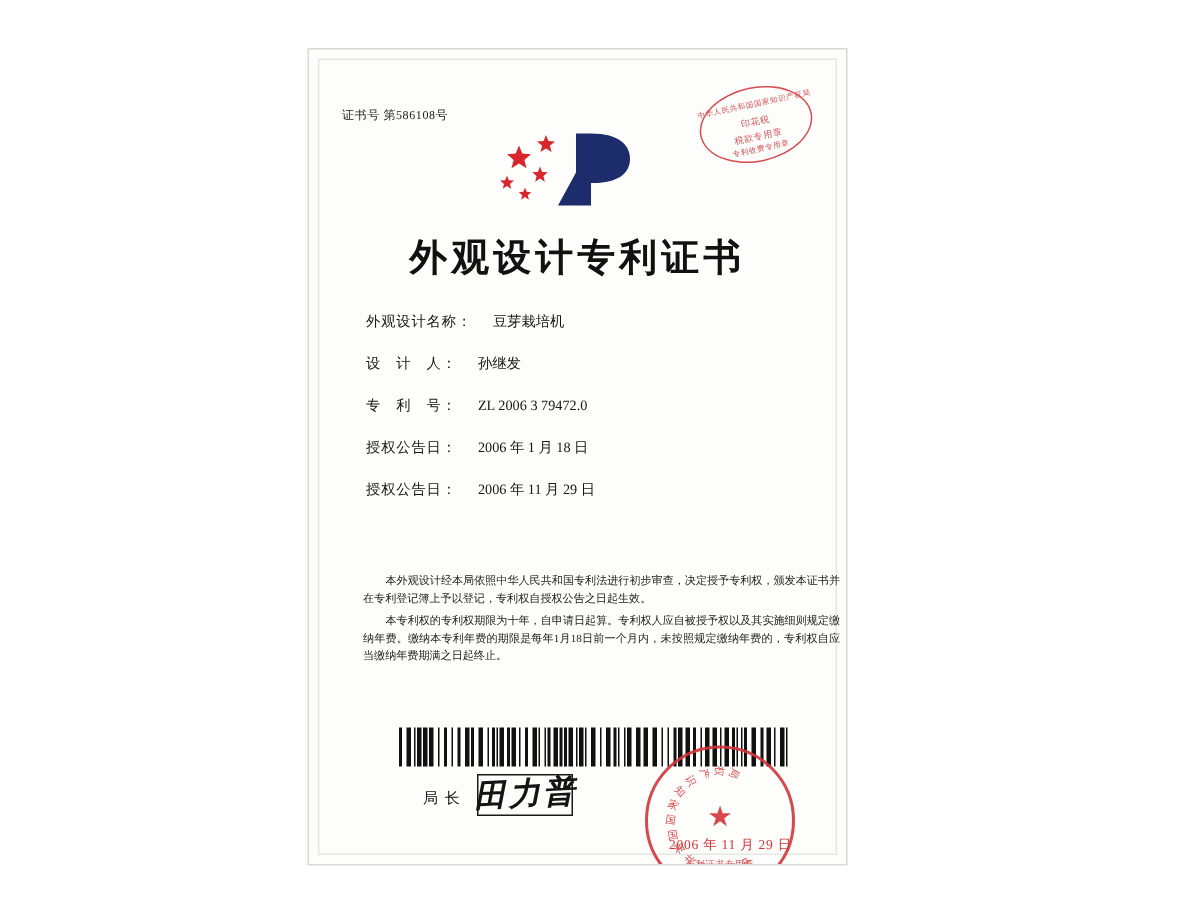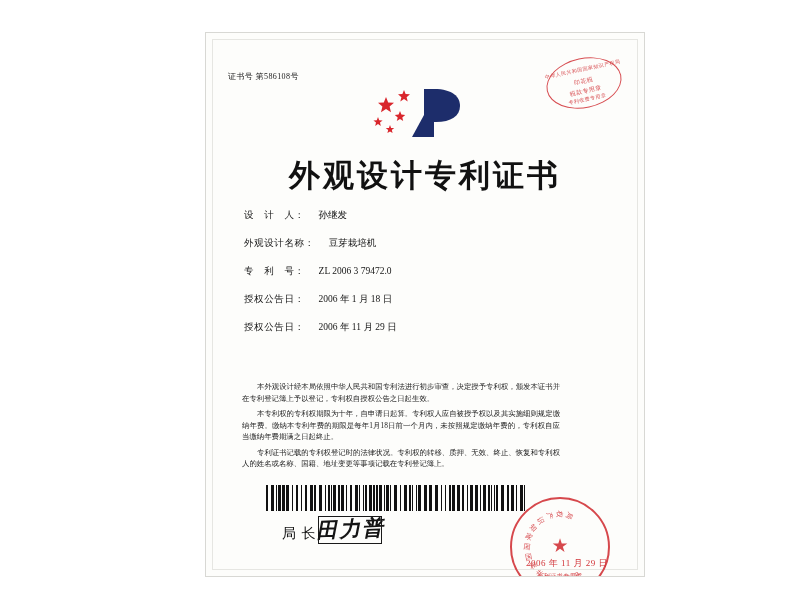--- a/index.html
+++ b/index.html
@@ -15,21 +15,21 @@
     width: 800px;
     height: 600px;
     background: #ffffff;
     overflow: hidden;
   }
   
   #cert {
     position: absolute;
     left: 205px;
     top: 32px;
-    width: 440px;
+    width: 360px;
     height: 545px;
     background: #fdfdfb;
     border: 1px solid #d8d8d4;
     box-sizing: border-box;
     overflow: hidden;
   }
   
   #cert-inner {
     position: absolute;
     left: 6px;
@@ -84,21 +84,21 @@
     height: 62px;
   }
   #logo svg { display: block; margin: 0 auto; }
 
   .title {
     position: absolute;
     left: 0;
     top: 122px;
     width: 100%;
     text-align: center;
-    font-size: 31px;
+    font-size: 25px;
     font-weight: bold;
     letter-spacing: 3px;
     color: #111;
     font-family: "DejaVu Serif", "Liberation Serif", serif;
   }
 
   .fields {
     position: absolute;
     left: 38px;
     top: 176px;
@@ -136,21 +136,21 @@
     display: flex;
     align-items: stretch;
   }
   #barcode i { display: block; height: 100%; background: #111; }
 
   
   .sig-label {
     position: absolute;
     left: 76px;
     top: 492px;
-    font-size: 14px;
+    font-size: 10px;
     color: #111;
     letter-spacing: 1px;
   }
   .sig-script {
     position: absolute;
     left: 110px;
     top: 482px;
     font-size: 21px;
     color: #141414;
     font-family: "DejaVu Serif", serif;
@@ -264,40 +264,39 @@
           <path d="M84,8 C103,8 110,16 110,25 C110,35 101,41 86,41 L84,41 Z"></path>
           <polygon points="74,56 62,56 74,34" fill="#1d2d6b"></polygon>
         </g>
       </svg>
     </div>
 
     <div class="title">外观设计专利证书</div>
 
     <div class="fields">
       <div class="field">
+        <span class="k">外观设计名称：</span><span class="v">豆芽栽培机</span>
+      </div>
+      <div class="field">
         <span class="k">设　计　人：</span><span class="v">孙继发</span>
-      </div>
-      <div class="field">
-        <span class="k">外观设计名称：</span><span class="v">豆芽栽培机</span>
       </div>
       <div class="field">
         <span class="k">专　利　号：</span><span class="v">ZL 2006 3 79472.0</span>
       </div>
       <div class="field">
         <span class="k">授权公告日：</span><span class="v">2006 年 1 月 18 日</span>
       </div>
       <div class="field">
         <span class="k">授权公告日：</span><span class="v">2006 年 11 月 29 日</span>
       </div>
     </div>
 
     <div class="body-text">
       <p>本外观设计经本局依照中华人民共和国专利法进行初步审查，决定授予专利权，颁发本证书并在专利登记簿上予以登记，专利权自授权公告之日起生效。</p>
       <p>本专利权的专利权期限为十年，自申请日起算。专利权人应自被授予权以及其实施细则规定缴纳年费。缴纳本专利年费的期限是每年1月18日前一个月内，未按照规定缴纳年费的，专利权自应当缴纳年费期满之日起终止。</p>
-      <p>专利证书记载的专利权登记时的法律状况。专利权的转移、质押、无效、终止、恢复和专利权人的姓名或名称、国籍、地址变更等事项记载在专利登记簿上。</p>
     </div>
 
     <div id="barcode">
         <i style="width:2px;margin-right:3px"></i>
         <i style="width:3px;margin-right:2px"></i>
         <i style="width:1px;margin-right:1px"></i>
         <i style="width:3px;margin-right:1px"></i>
         <i style="width:3px;margin-right:1px"></i>
         <i style="width:3px;margin-right:3px"></i>
         <i style="width:1px;margin-right:3px"></i>

